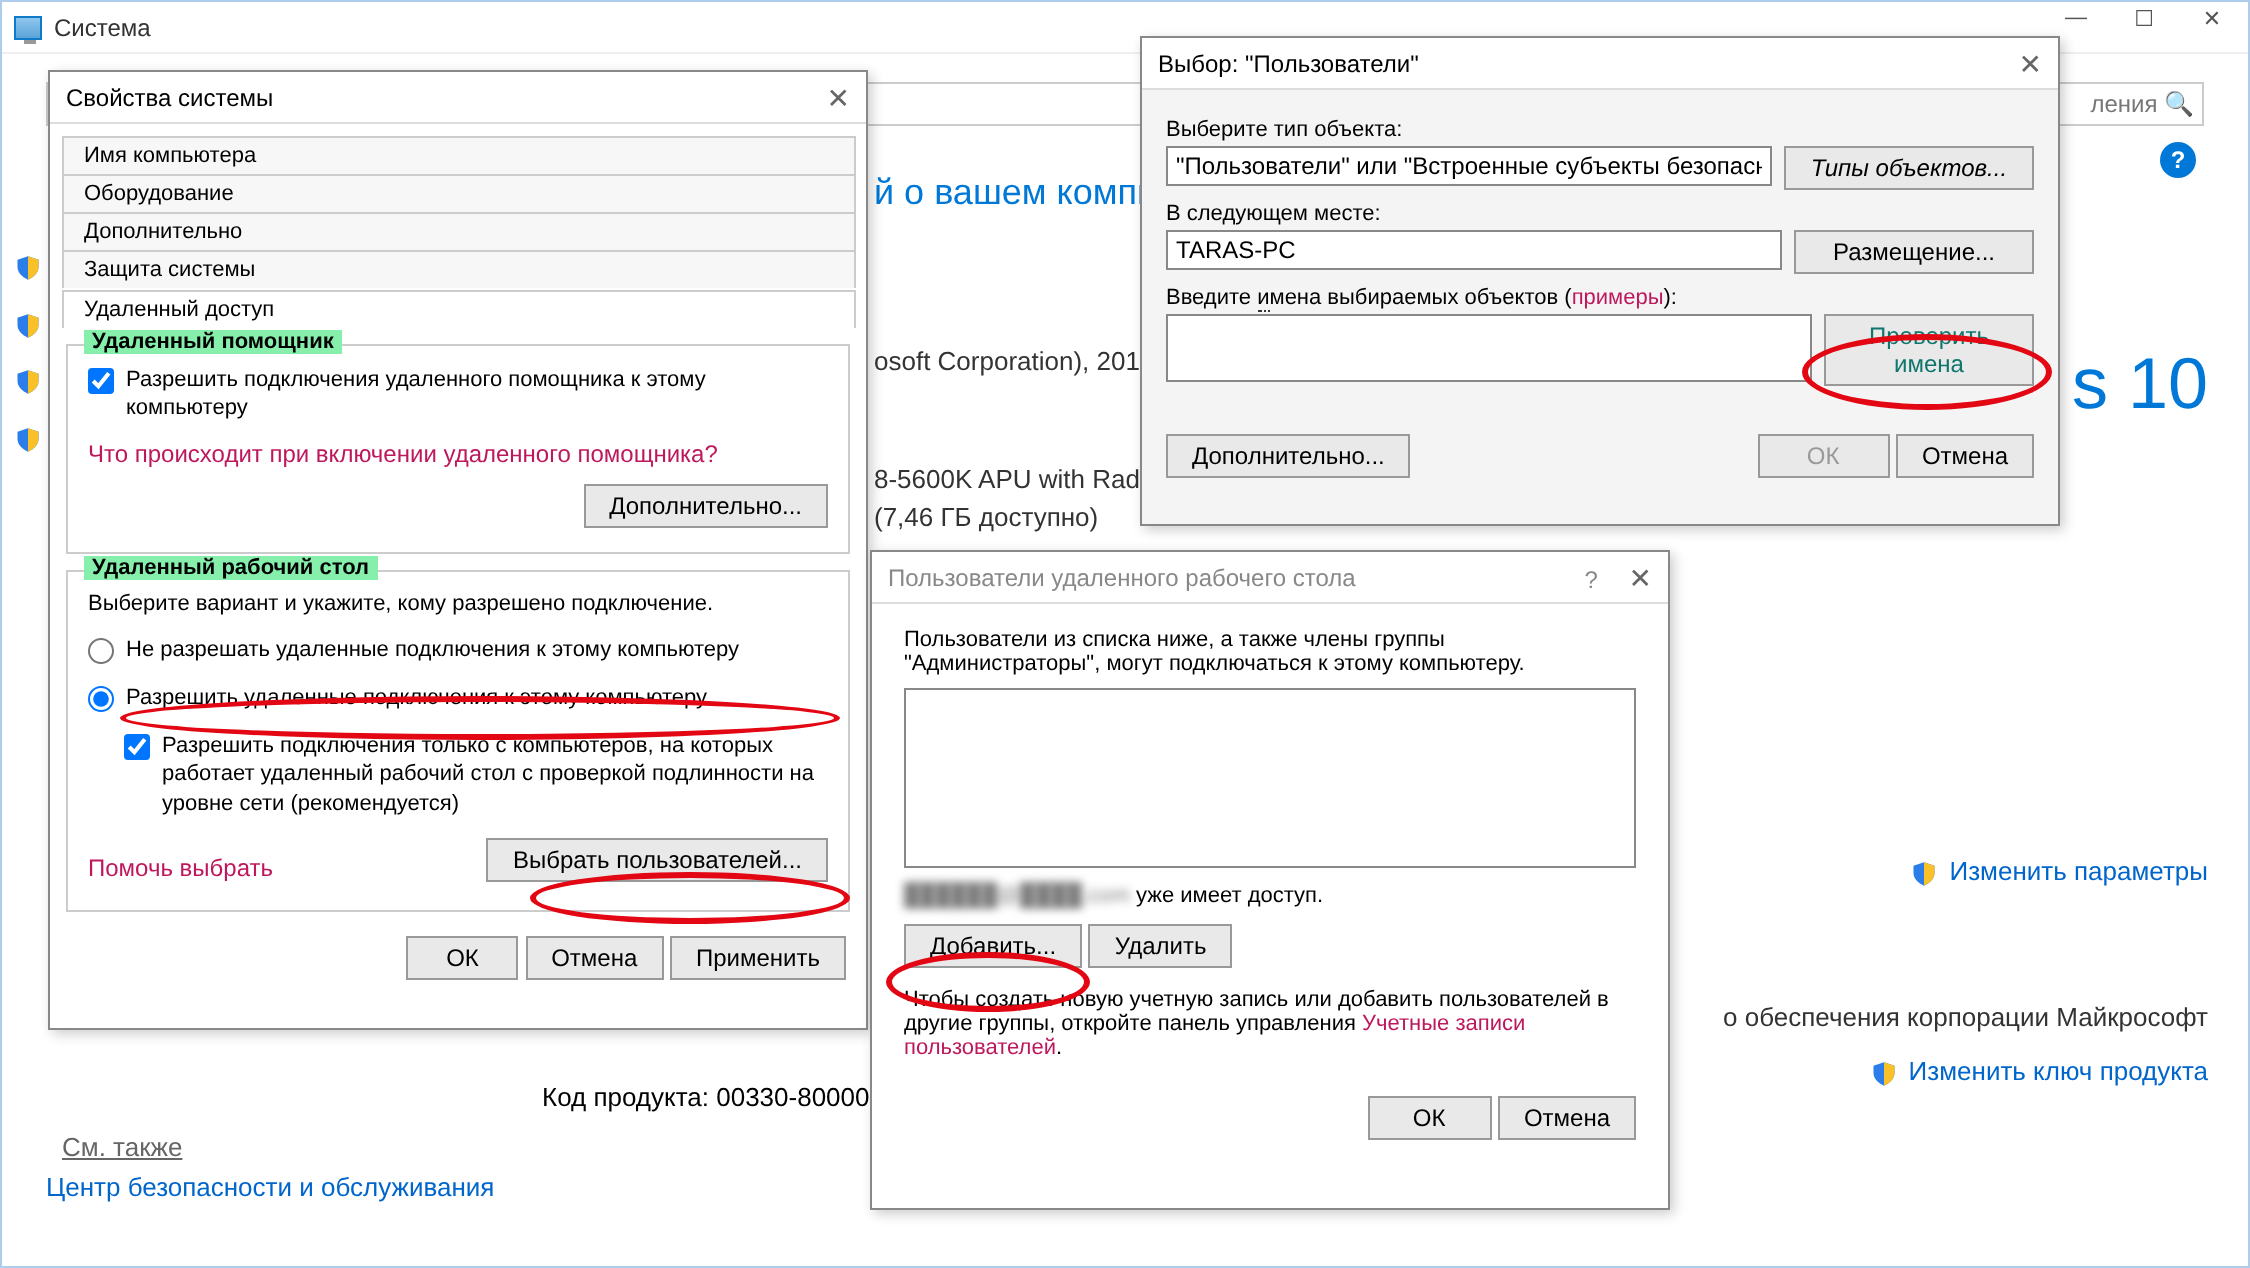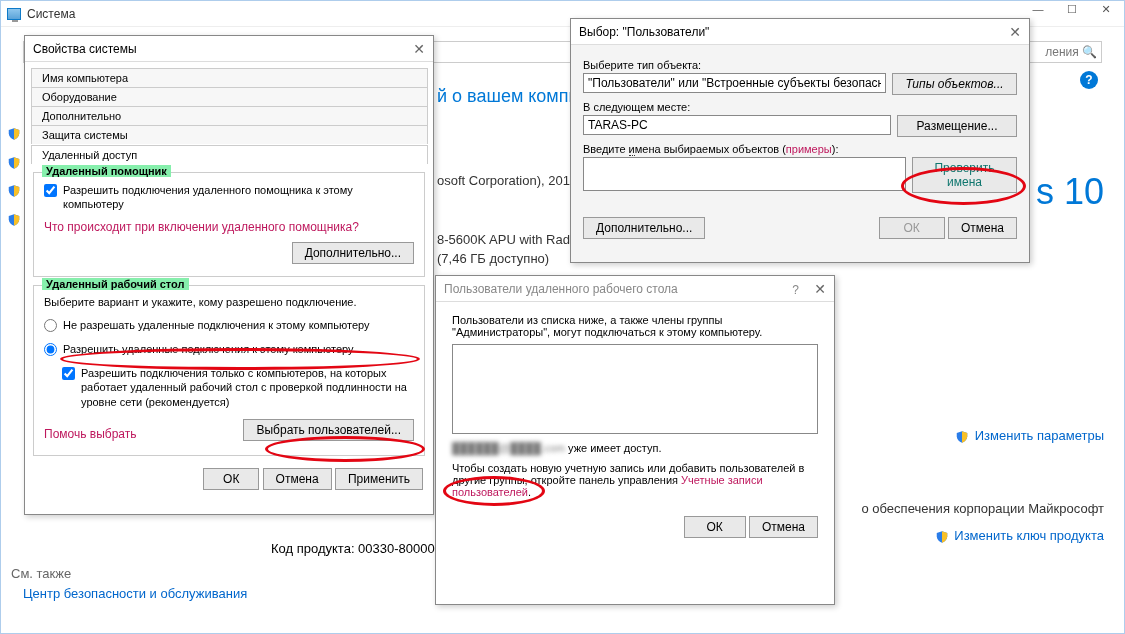--- a/index.html
+++ b/index.html
@@ -25,21 +25,21 @@
 .linklike { color:#0066cc; }
 .shield16 { display:inline-block; width:14px; height:14px; vertical-align:middle; margin-right:2px; }
 .shield-right { color:#0066cc; font-size:13px; margin-top:215px; text-align:right; line-height:1.3; }
 .right-activation { position:absolute; right:20px; top:500px; font-size:13px; color:#333; }
 
 .left-shields { position:absolute; left:6px; top:125px; color:#0066cc; }
 
 .main-heading { position:absolute; left:436px; top:85px; font-size:18px; color:#0078d7; }
 .main-body { position:absolute; left:436px; top:170px; font-size:13px; color:#333; line-height:1.5; }
 .product-key { position:absolute; left:270px; top:540px; font-size:13px; }
-.see-also { position:absolute; left:10px; top:565px; font-size:13px; color:#666; }
+.see-also { position:absolute; left:30px; top:565px; font-size:13px; color:#666;text-decoration:underline; }
 .security-center { position:absolute; left:22px; top:585px; font-size:13px; color:#0066cc; }
 
 
 .dlg { position:absolute; background:#fff; border:1px solid #888; box-shadow:2px 2px 6px rgba(0,0,0,0.2); }
 .dlg-title { background:#fff; height:26px; display:flex; align-items:center; justify-content:space-between; padding:0 8px; font-size:12px; border-bottom:1px solid #ddd; }
 .dlg-close { color:#666; font-size:14px; cursor:pointer; }
 .btn { display:inline-block; border:1px solid #999; background:#e9e9e9; padding:3px 12px; font-size:12px; text-align:center; cursor:pointer; }
 input.txt, textarea.txt { border:1px solid #888; background:#fff; font-size:12px; padding:2px 4px; width:100%; }
 
 
@@ -206,20 +206,24 @@
       <span style="margin-right:12px; cursor:pointer;">?</span>
       <span class="dlg-close">✕</span>
     </span>
   </div>
   <div style="padding:12px 16px;">
     <div style="font-size:11px; margin-bottom:6px;">Пользователи из списка ниже, а также члены группы "Администраторы", могут подключаться к этому компьютеру.</div>
     <div class="listbox"></div>
     <div style="font-size:11px; margin:8px 0;">
       <span style="color:transparent; text-shadow:0 0 4px rgba(0,0,0,0.5);">██████@████.com</span><span> уже имеет доступ.</span>
     </div>
+    <div style="margin-bottom:10px;">
+      <span class="btn">Добавить...</span>
+      <span class="btn">Удалить</span>
+    </div>
     <div style="font-size:11px;">
       <span>Чтобы создать новую учетную запись или добавить пользователей в другие группы, откройте панель управления </span><span class="link-u">Учетные записи пользователей</span>.
     </div>
     <div style="text-align:right; margin-top:18px;">
       <span class="btn" style="min-width:62px;">ОК</span>
       <span class="btn" style="min-width:62px;">Отмена</span>
     </div>
   </div>
   <div class="red-ellipse" style="left:7px; top:200px; width:102px; height:30px;"></div>
 </div>

